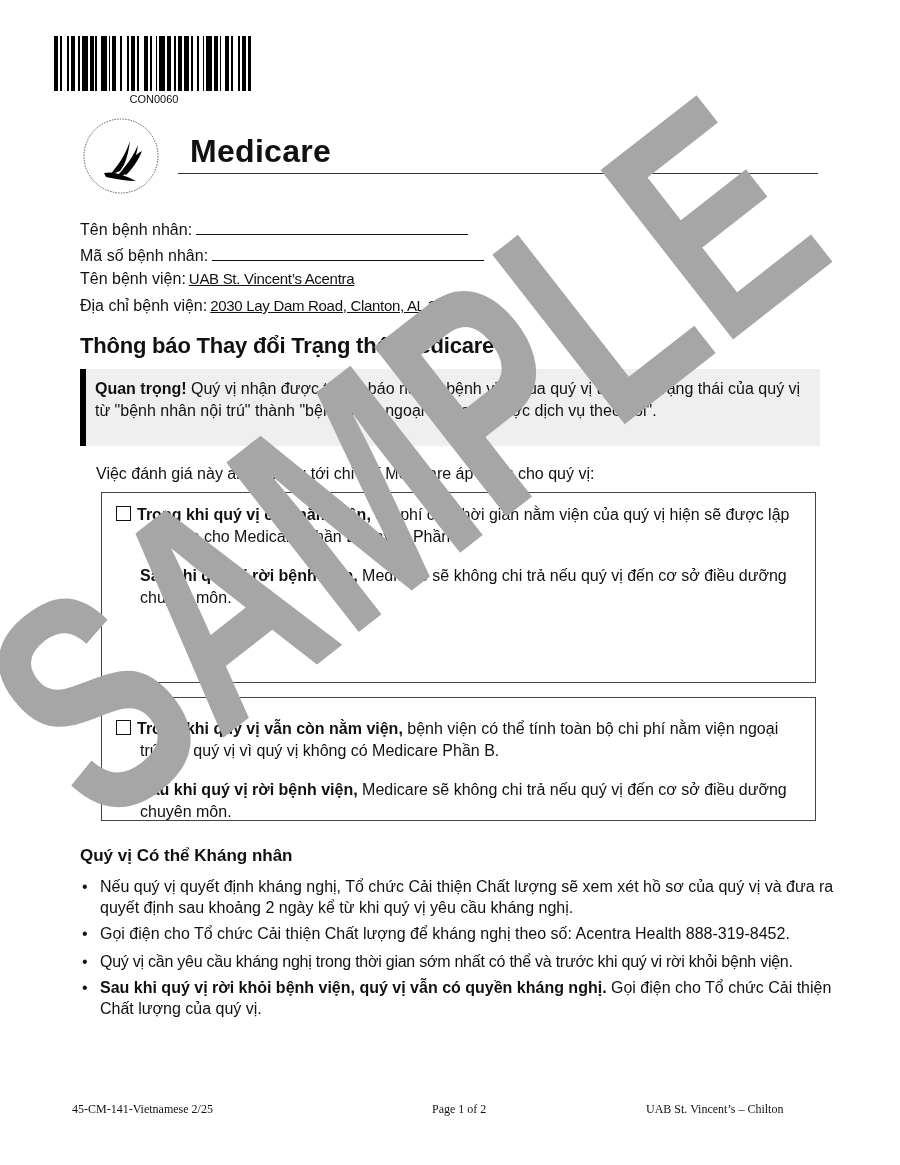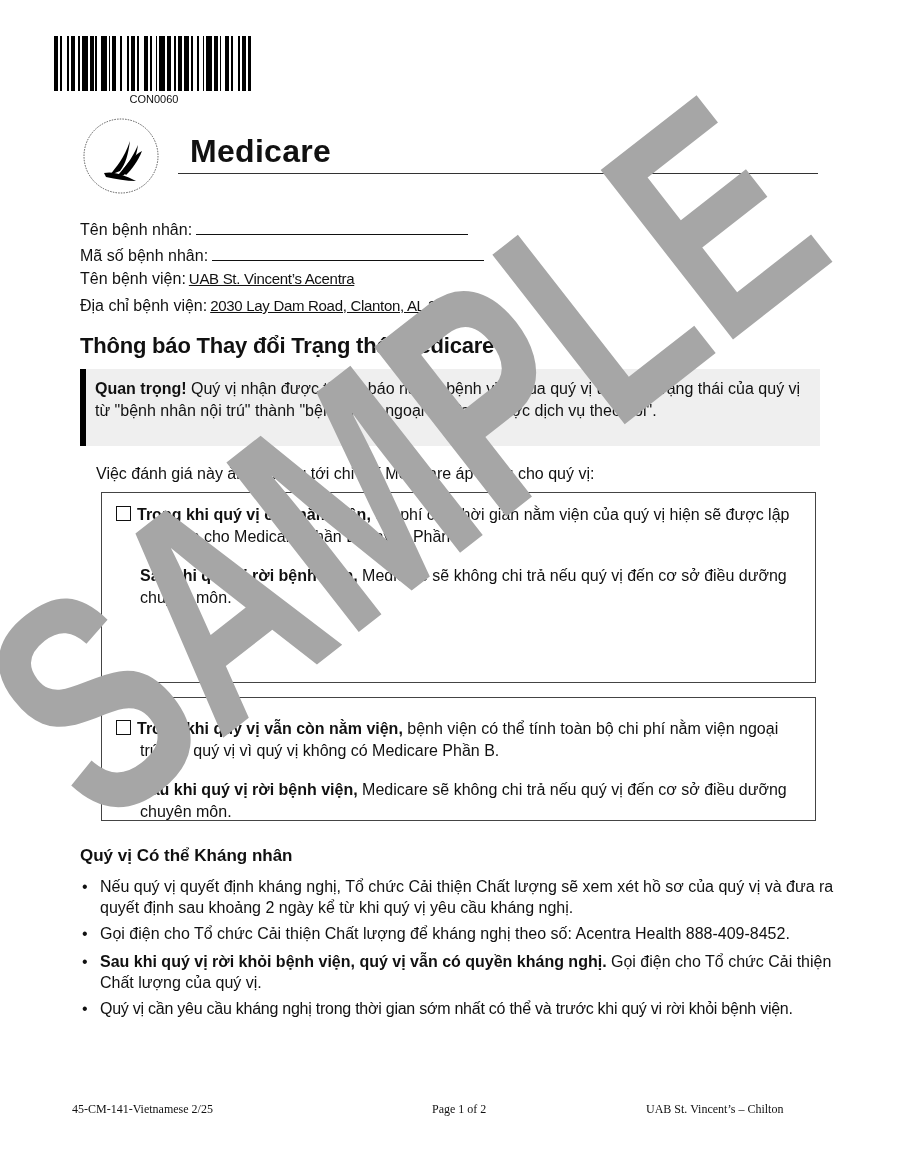--- a/index.html
+++ b/index.html
@@ -152,23 +152,23 @@
     <span class="chk"></span><b>Trong khi quý vị vẫn còn nằm viện,</b><span> bệnh viện có thể tính toàn bộ chi phí nằm viện ngoại trú cho quý vị vì quý vị không có Medicare Phần B.</span>
   </div>
   <div class="para2">
     <b>Sau khi quý vị rời bệnh viện,</b><span> Medicare sẽ không chi trả nếu quý vị đến cơ sở điều dưỡng chuyên môn.</span>
   </div>
 </div>
 
 <div class="abs h2">Quý vị Có thể Kháng nhân</div>
 <ul class="abs bullets">
   <li><span>Nếu quý vị quyết định kháng nghị, Tổ chức Cải thiện Chất lượng sẽ xem xét hồ sơ của quý vị và đưa ra quyết định sau khoảng 2 ngày kể từ khi quý vị yêu cầu kháng nghị.</span></li>
-  <li style="margin-bottom:7px"><span>Gọi điện cho Tổ chức Cải thiện Chất lượng để kháng nghị theo số: Acentra Health 888-409-8452.</span></li>
+  <li style="margin-bottom:7px"><span>Gọi điện cho Tổ chức Cải thiện Chất lượng để kháng nghị theo số: Acentra Health 888-319-8452.</span></li>
+  <li style="letter-spacing:-0.25px"><span>Quý vị cần yêu cầu kháng nghị trong thời gian sớm nhất có thể và trước khi quý vi rời khỏi bệnh viện.</span></li>
   <li><b>Sau khi quý vị rời khỏi bệnh viện, quý vị vẫn có quyền kháng nghị.</b><span> Gọi điện cho Tổ chức Cải thiện Chất lượng của quý vị.</span></li>
-  <li style="letter-spacing:-0.25px"><span>Quý vị cần yêu cầu kháng nghị trong thời gian sớm nhất có thể và trước khi quý vi rời khỏi bệnh viện.</span></li>
 </ul>
 
 <div class="abs footer" style="left:72px">45-CM-141-Vietnamese   2/25</div>
 <div class="abs footer" style="left:432px">Page 1 of 2</div>
 <div class="abs footer" style="left:646px">UAB St. Vincent’s – Chilton</div>
 
 <svg class="abs watermark" viewBox="0 0 900 1165">
   <text id="wm" x="0" y="0" font-size="250" fill="#a6a6a6" text-anchor="middle" transform="translate(470 545) rotate(-38) scale(0.9 1.25)">SAMPLE</text>
 </svg>
 

